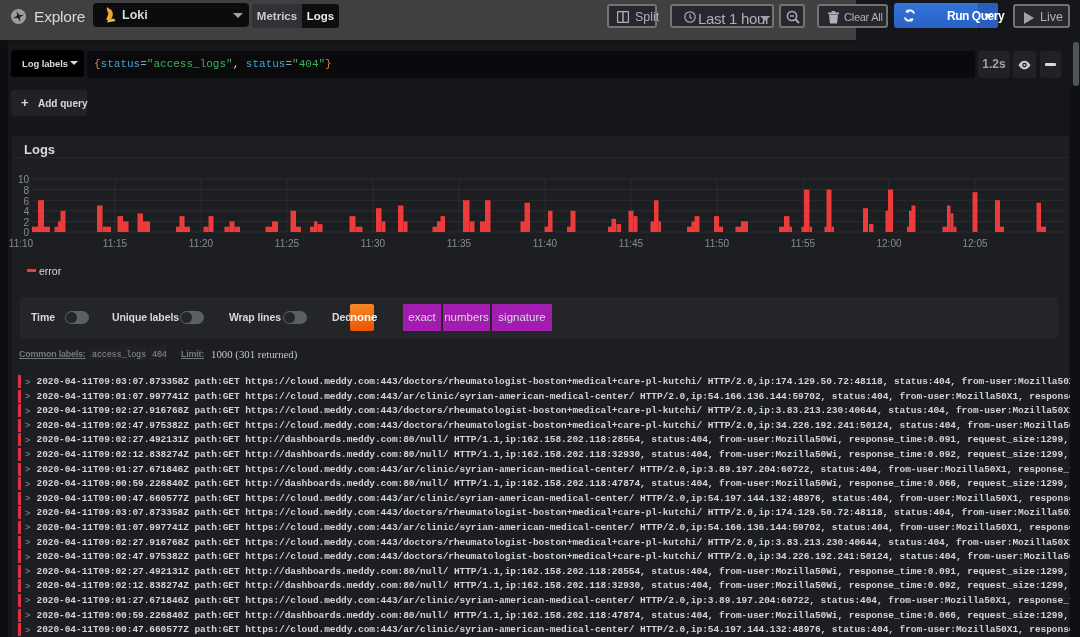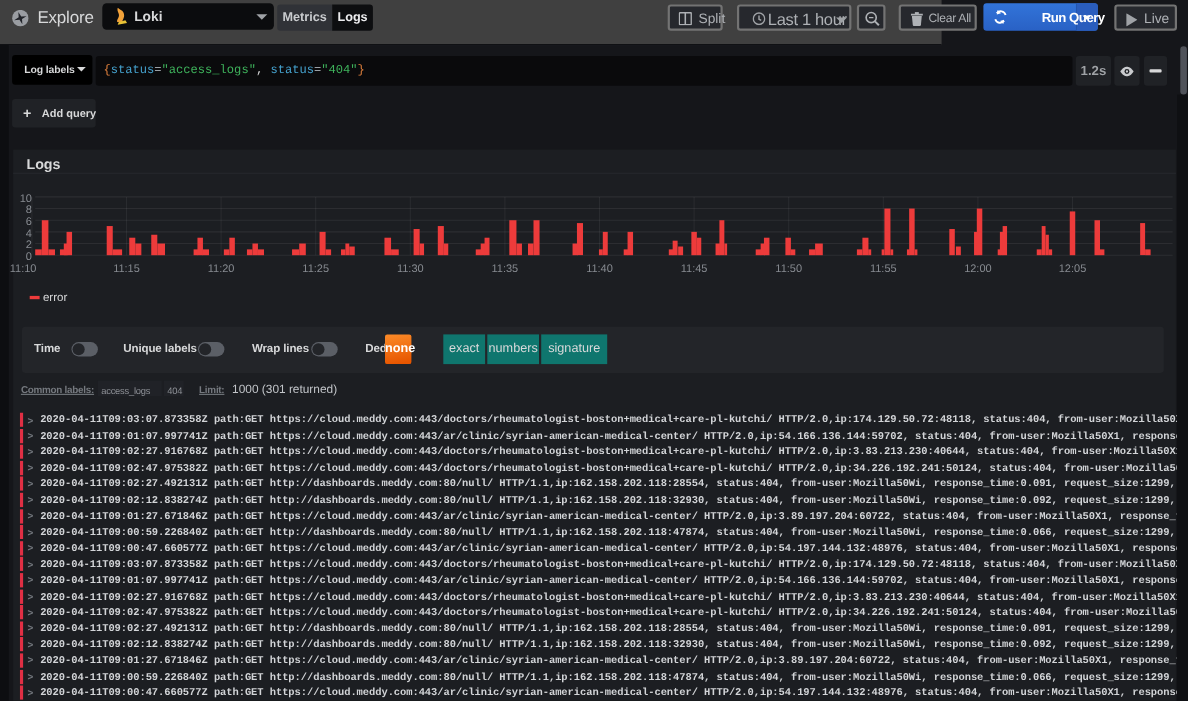--- a/index.html
+++ b/index.html
@@ -26,26 +26,26 @@
 #panel{position:absolute;left:12px;top:136px;width:1057px;height:501px;background:#1c1e22;}
 #panel-hdr{position:absolute;left:12px;top:136px;width:1057px;height:22px;border-bottom:1px solid #26282d;}
 #panel-hdr span{position:absolute;left:12px;top:6px;font-size:13px;font-weight:bold;color:#d8d9da;}
 #chartwrap{position:absolute;left:0px;top:0px;width:1080px;height:260px;}
 #legend-dash{position:absolute;left:27px;top:269px;width:9px;height:3px;background:#ed3b3b;}
 #legend-txt{position:absolute;left:39px;top:265px;font-size:10.5px;color:#d8d9da;}
 #strip{position:absolute;left:20px;top:297px;width:1038px;height:42px;background:#232529;border-radius:3px;}
 .swlabel{position:absolute;top:14px;font-size:10.5px;font-weight:bold;color:#d8d9da;letter-spacing:-0.1px;}
 .toggle{position:absolute;top:14px;width:24px;height:13px;background:#5b5f66;border-radius:7px;}
 .toggle::after{content:"";position:absolute;left:1px;top:1px;width:11px;height:11px;border-radius:50%;background:#232529;}
-.dbtn{position:absolute;top:7px;height:27px;background:#0f766e;color:#d8d9da;font-size:11.5px;line-height:27px;text-align:center;}
+.dbtn{position:absolute;top:7px;height:27px;background:#a21caf;color:#d8d9da;font-size:11.5px;line-height:27px;text-align:center;}
 #dedup-none{background:linear-gradient(170deg,#fb8b28 0%,#e75600 92%);color:#fff;font-weight:bold;border-radius:2px;}
 #common{position:absolute;left:0;top:344px;width:1080px;height:18px;}
 #common .cl{position:absolute;font-size:9px;letter-spacing:-0.25px;color:#75797f;font-weight:bold;top:5px;text-decoration:underline;}
-#common .mono1{position:absolute;font-family:Liberation Sans, sans-serif;color:#8e9197;font-size:8.5px;letter-spacing:-0.2px;top:6px;}
-#common .mono2{position:absolute;font-family:Liberation Sans, sans-serif;color:#c2c5c9;font-size:10.8px;top:4px;}
+#common .mono1{position:absolute;font-family:Liberation Mono, monospace;color:#8e9197;font-size:8.5px;letter-spacing:-0.2px;top:6px;}
+#common .mono2{position:absolute;font-family:Liberation Serif, serif;color:#c2c5c9;font-size:10.8px;top:4px;}
 #logrows{position:absolute;left:18px;top:374.5px;width:1062px;height:264px;overflow:hidden;}
 .lrow{position:relative;height:14.6px;width:1062px;overflow:hidden;}
 .lbar{position:absolute;left:0;top:0.5px;width:3px;height:13px;background:#e02f44;}
 .chev{position:absolute;left:7px;top:2px;font-size:9px;font-weight:bold;color:#73777d;}
 .ltxt{position:absolute;left:18.5px;top:1.5px;font-family:"Liberation Mono",monospace;font-size:9.5px;font-weight:600;color:#d2d4d7;white-space:pre;letter-spacing:-0.06px;}
 #sbar{position:absolute;left:1073px;top:42px;width:6px;height:44px;background:#50535a;border-radius:3px;}
 </style></head>
 <body>
 <div id="toolbar">
   <svg class="abs" style="left:11px;top:9px" width="15" height="15" viewBox="0 0 15 15">

